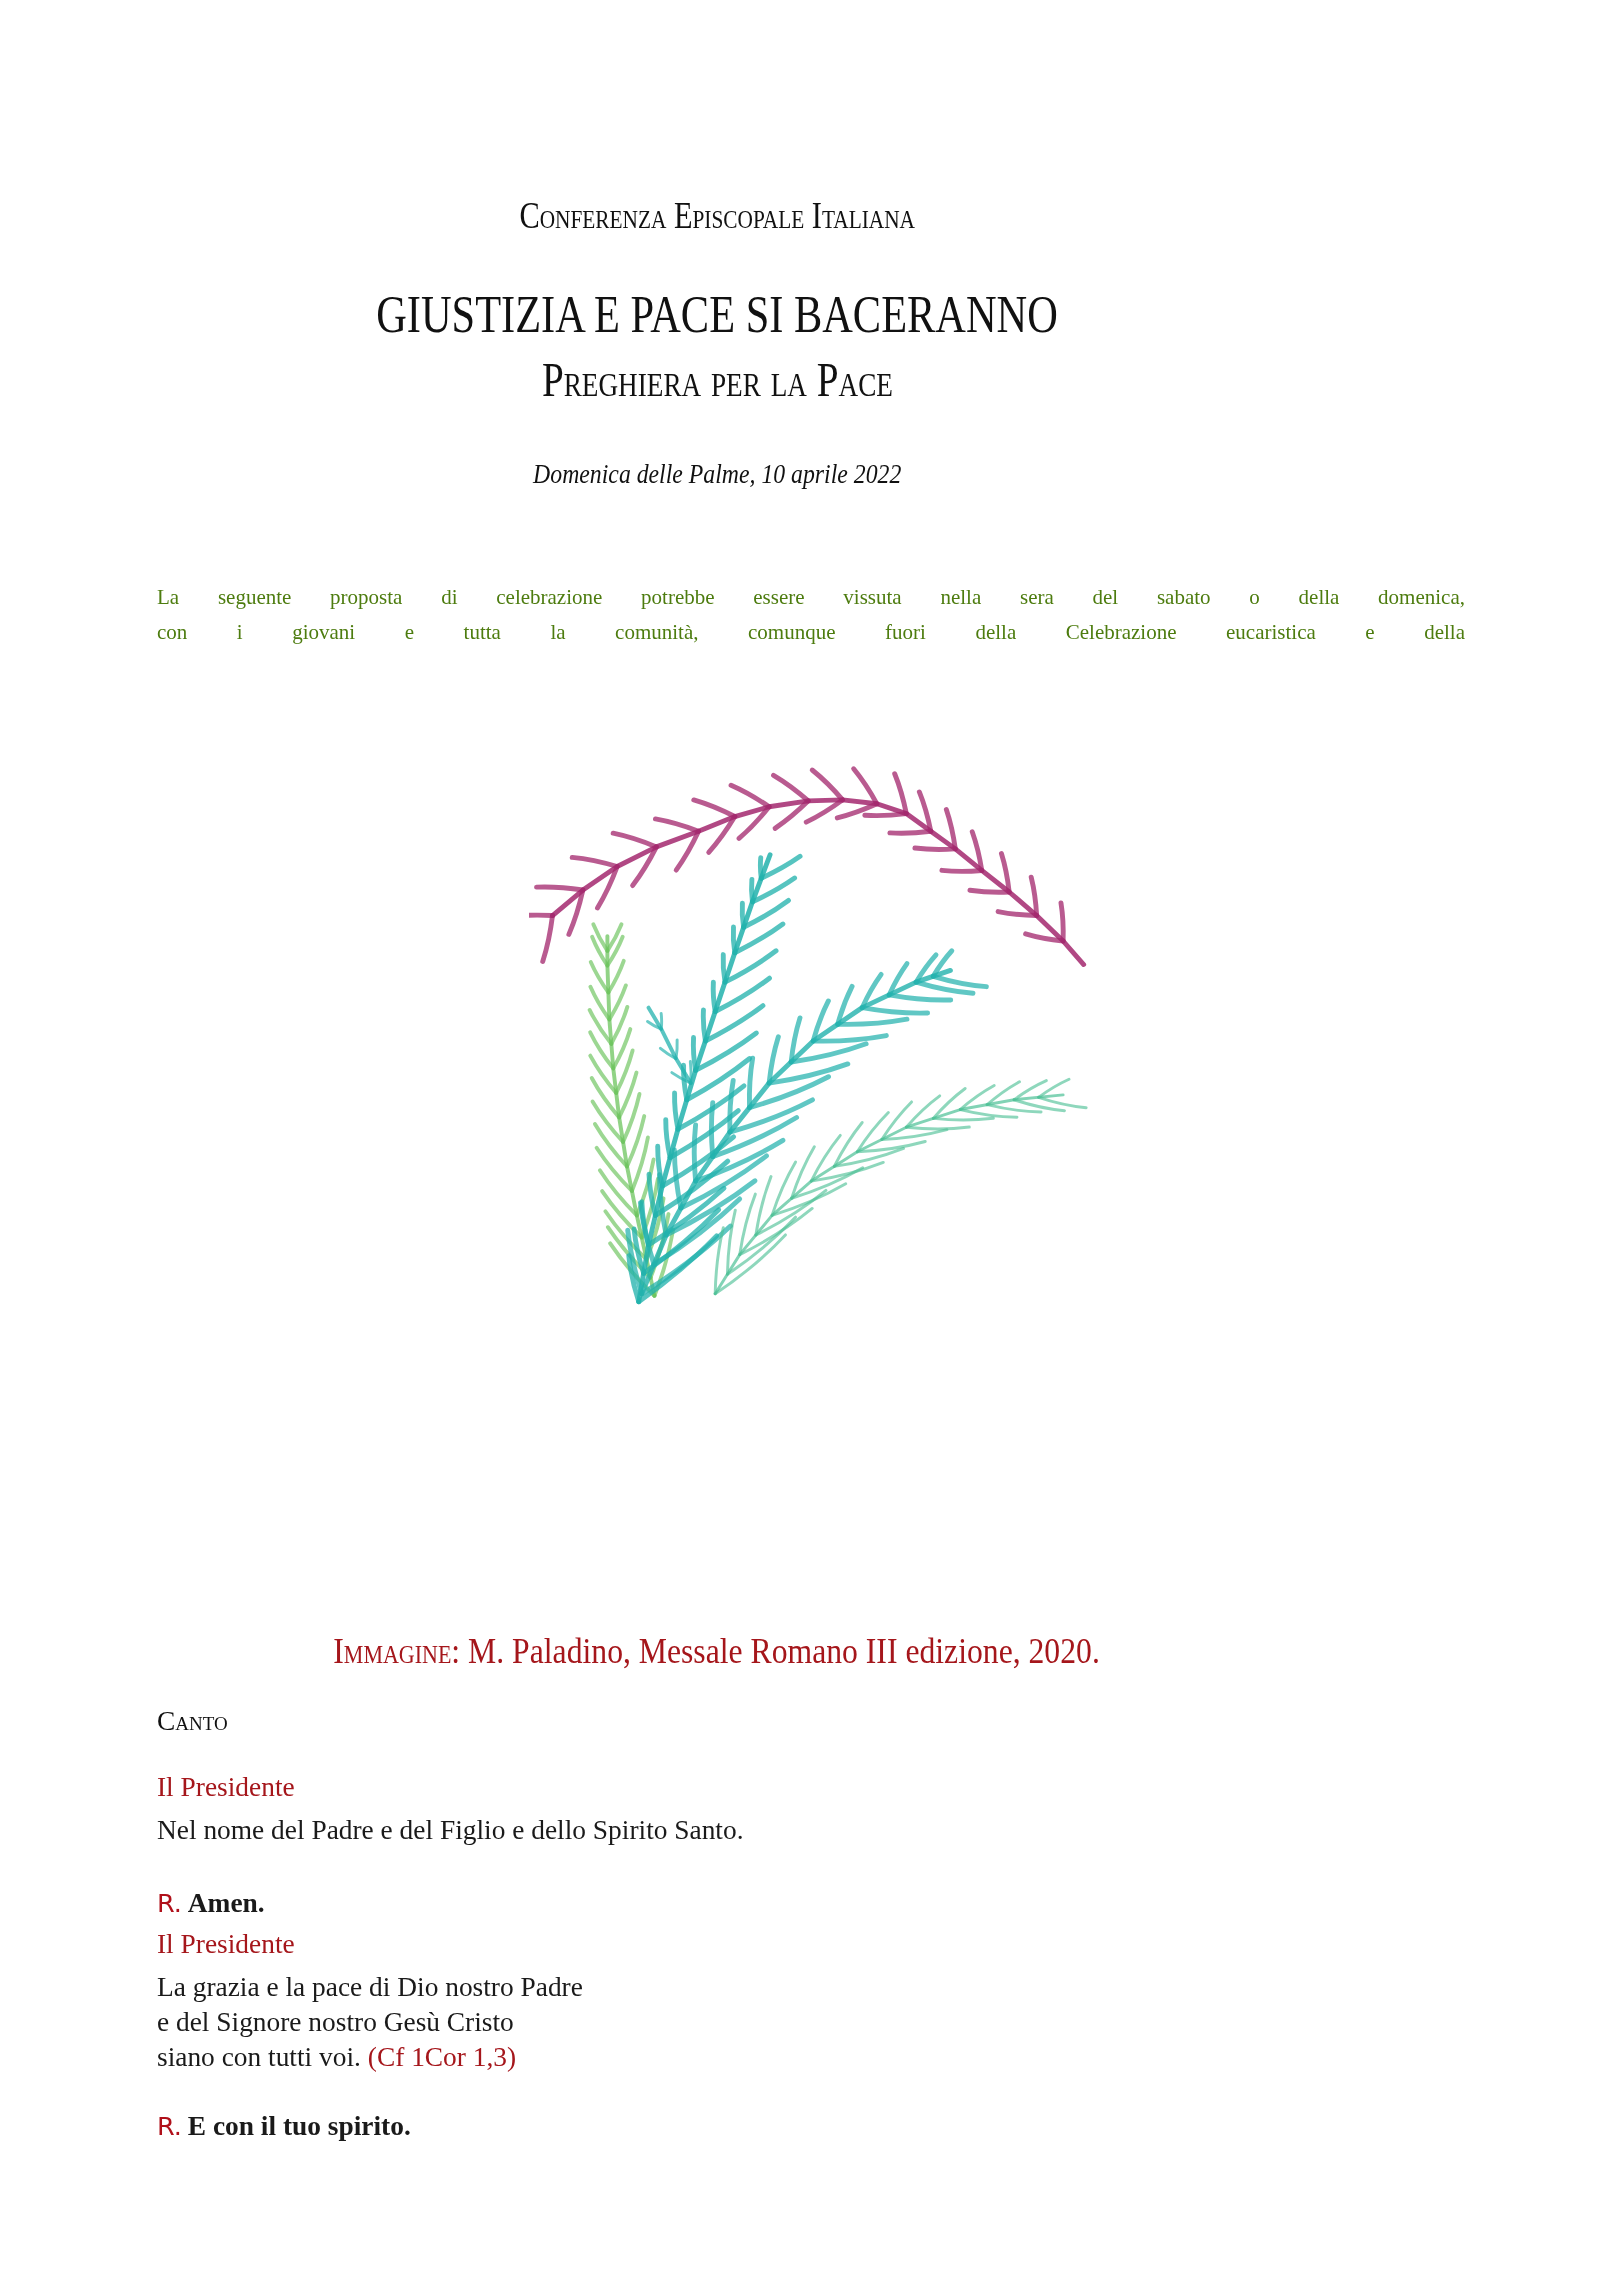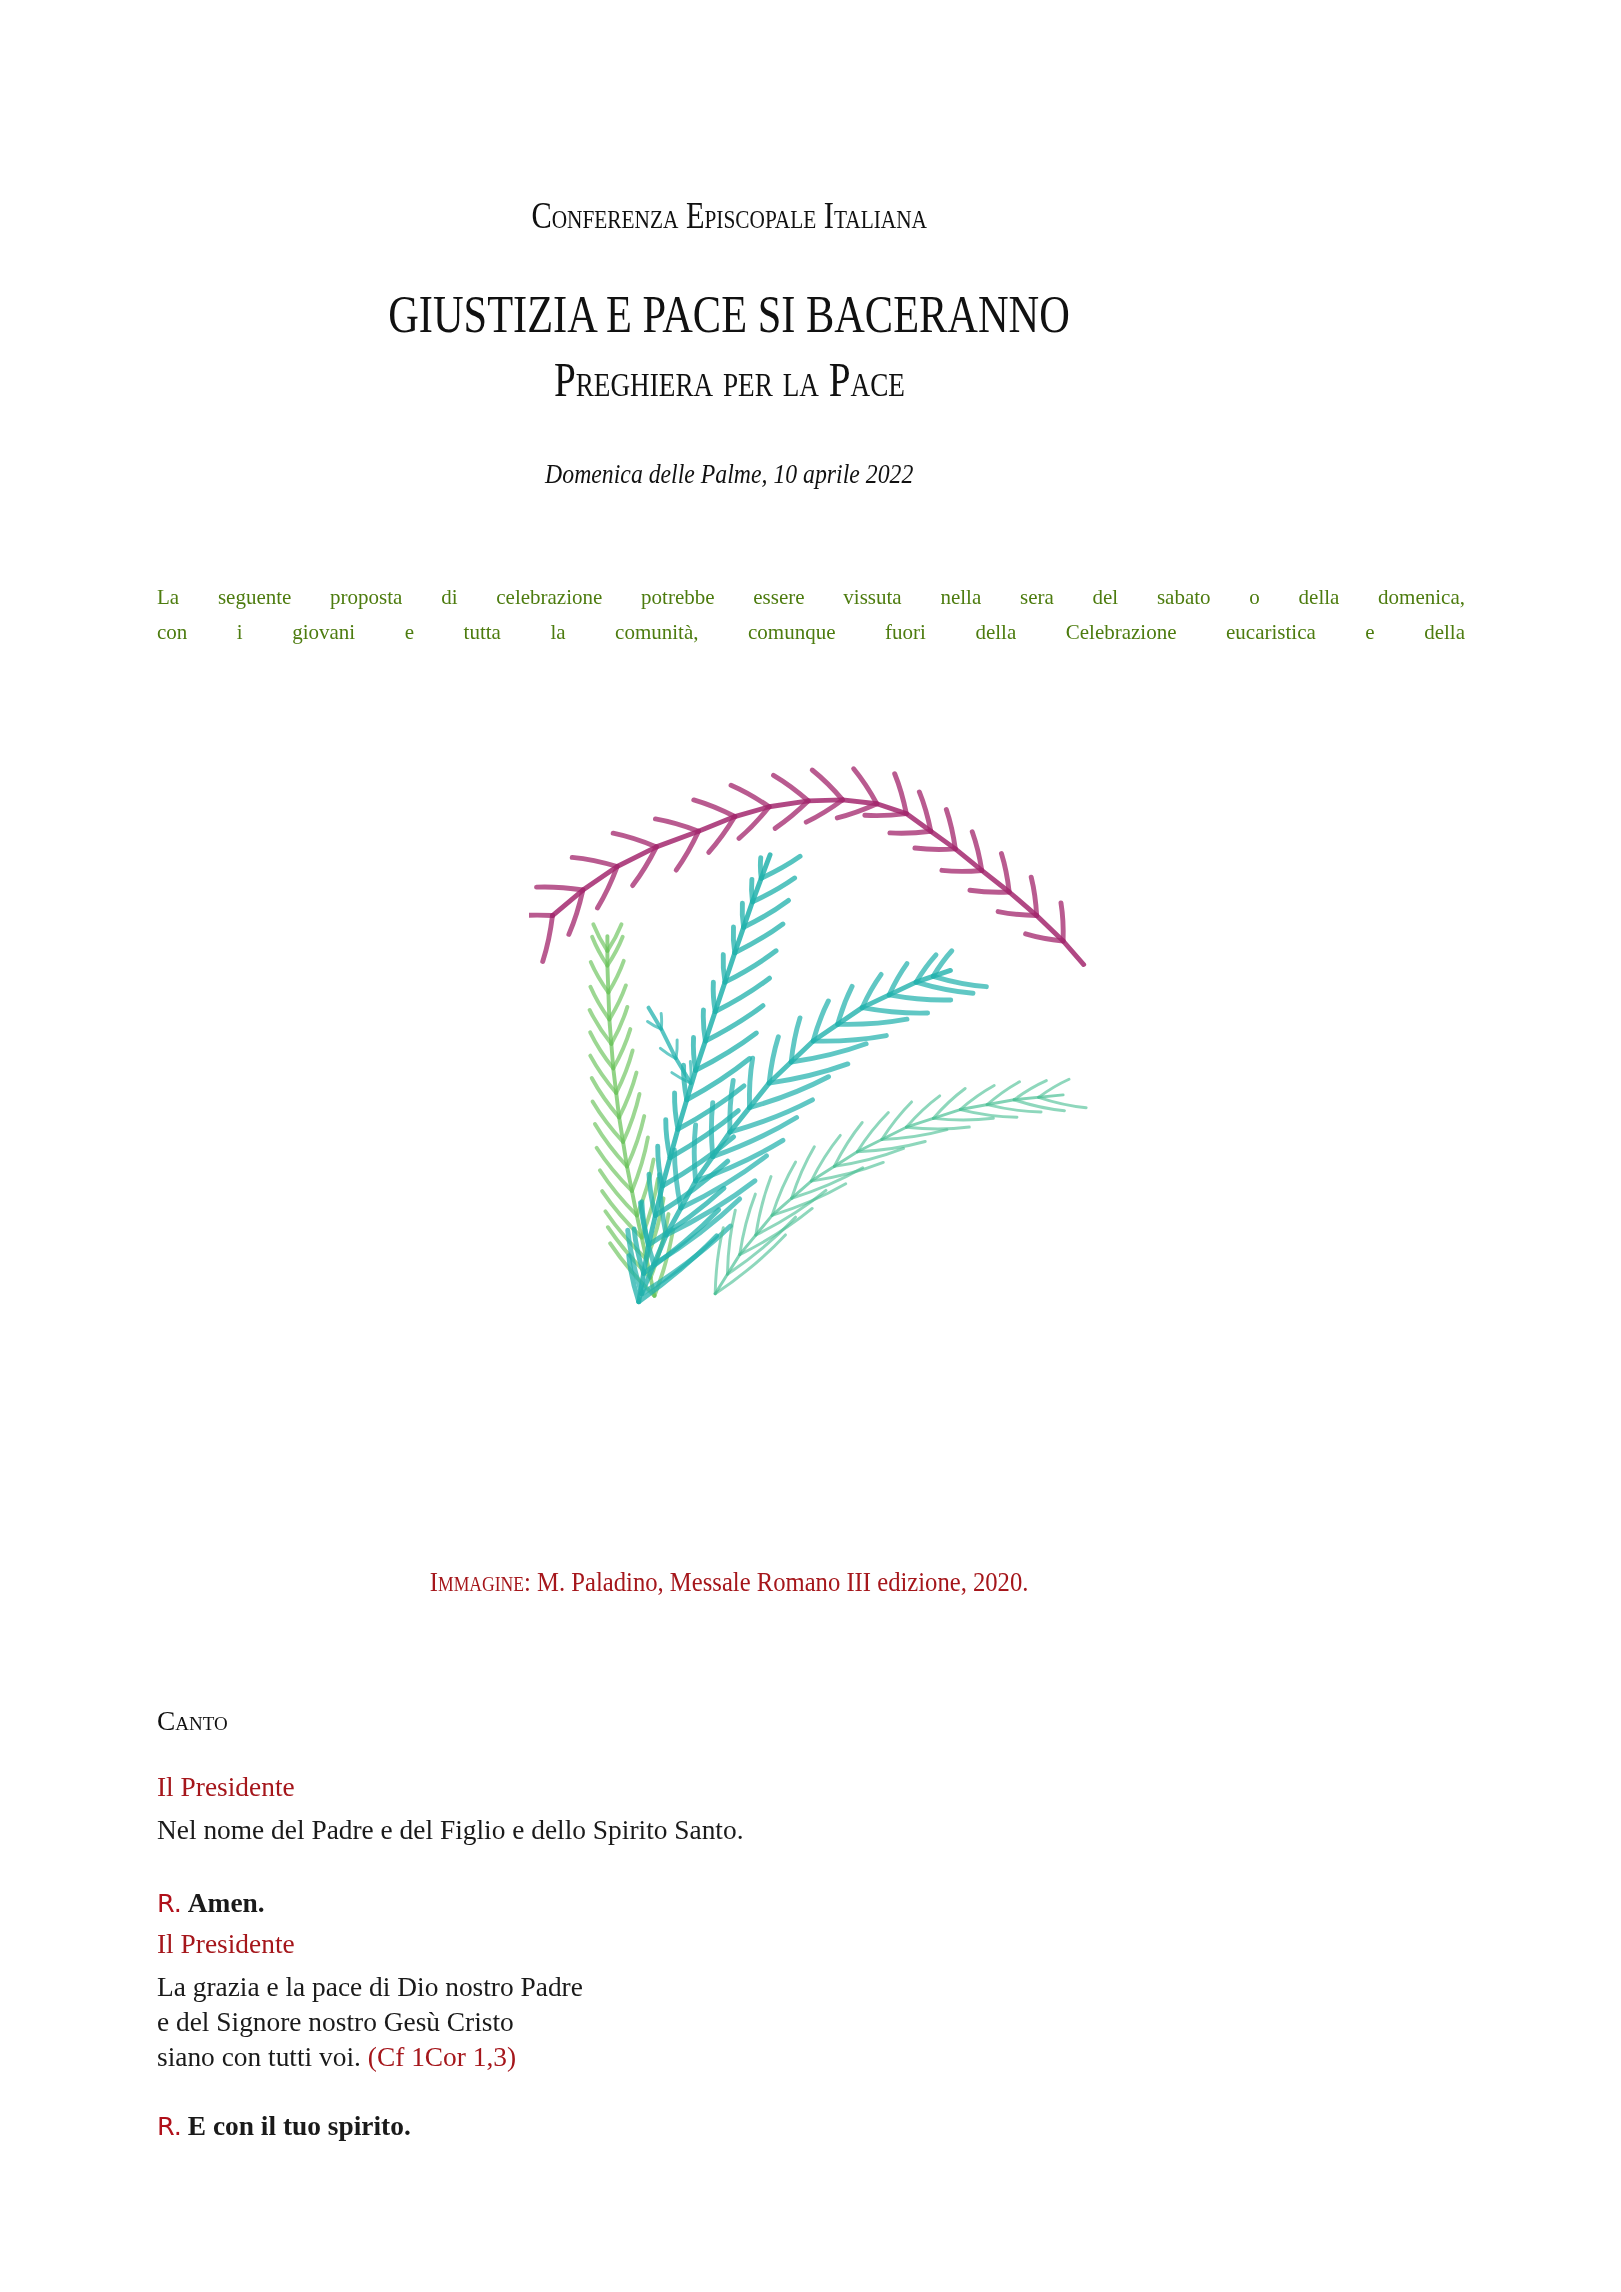--- a/index.html
+++ b/index.html
@@ -1,33 +1,33 @@
 <!DOCTYPE html>
 <html><head>
 <meta charset="utf-8">
 <style>
   html, body { margin: 0; padding: 0; background: #ffffff; }
   body { width: 1621px; height: 2293px; position: relative; overflow: hidden;
          font-family: "Liberation Serif", serif; color: #1a1a1a; }
   .abs { position: absolute; }
-  .center { left: 0; width: 1434px; text-align: center; padding-left: 12px; }
+  .center { left: 0; width: 1434px; text-align: center; }
   .cond { display: inline-block; transform-origin: center; }
   .org { font-variant: small-caps; font-size: 37px; line-height: 39px; top: 196px; color: #111; }
   .org .cond { transform: scaleX(0.82); }
   .title { font-size: 53px; line-height: 57px; top: 286px; color: #111; }
   .title .cond { transform: scaleX(0.80); }
   .subtitle { font-variant: small-caps; font-size: 49px; line-height: 53px; top: 353px; color: #111; }
   .subtitle .cond { transform: scaleX(0.80); }
   .date { font-style: italic; font-size: 27px; line-height: 33px; top: 458px; color: #111; }
   .date .cond { transform: scaleX(0.88); }
   .intro { left: 157px; width: 1308px; top: 559px; color: #4d7c0f; font-size: 21px; margin-top: 21px; }
   .intro .line { display: block; height: 35px; line-height: 35px; text-align: justify; text-align-last: justify; white-space: nowrap; }
   .intro .line.last { text-align-last: left; }
   .illus { left: 529px; top: 745px; width: 588px; height: 784px; }
-  .caption { top: 1566px; font-size: 28px; line-height: 31px; color: #a5161b; }
+  .caption { top: 1636px; font-size: 36px; line-height: 31px; color: #a5161b; }
   .caption .sc { font-variant: small-caps; }
   .caption .cond { transform: scaleX(0.88); }
   .section { left: 157px; font-variant: small-caps; font-size: 27.4px; line-height: 29px; top: 1707px; color: #111; }
   .role { left: 157px; color: #a5161b; font-size: 27.4px; line-height: 31px; }
   .text { left: 157px; font-size: 27.4px; line-height: 35px; color: #1a1a1a; }
   .text .line { display: block; height: 35px; }
   .ref { color: #a5161b; }
   .resp { left: 157px; font-size: 27.4px; line-height: 33px; margin-top: 35px; }
   .resp .r { font-family: "DejaVu Sans", sans-serif; color: #b0101a; font-size: 25.5px; margin-right: 5.9px; }
   .resp .rt { font-weight: bold; color: #1a1a1a; }

